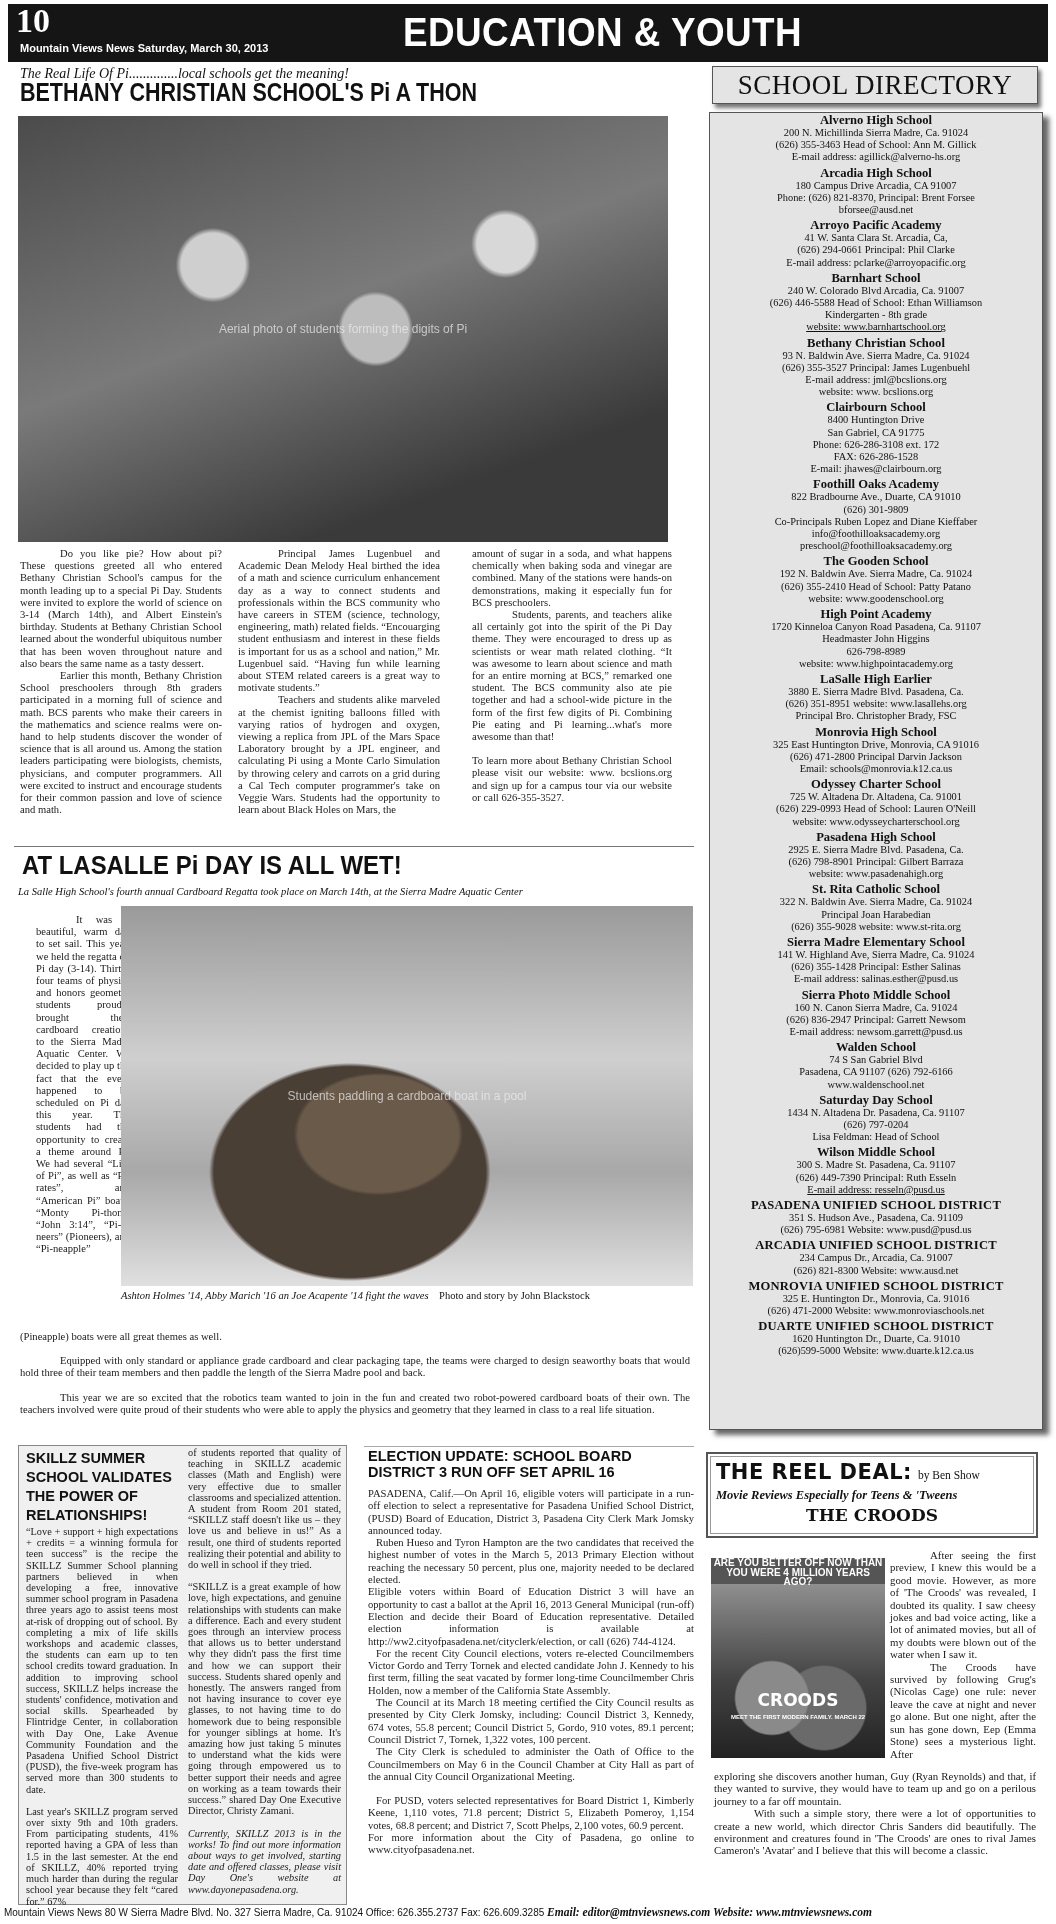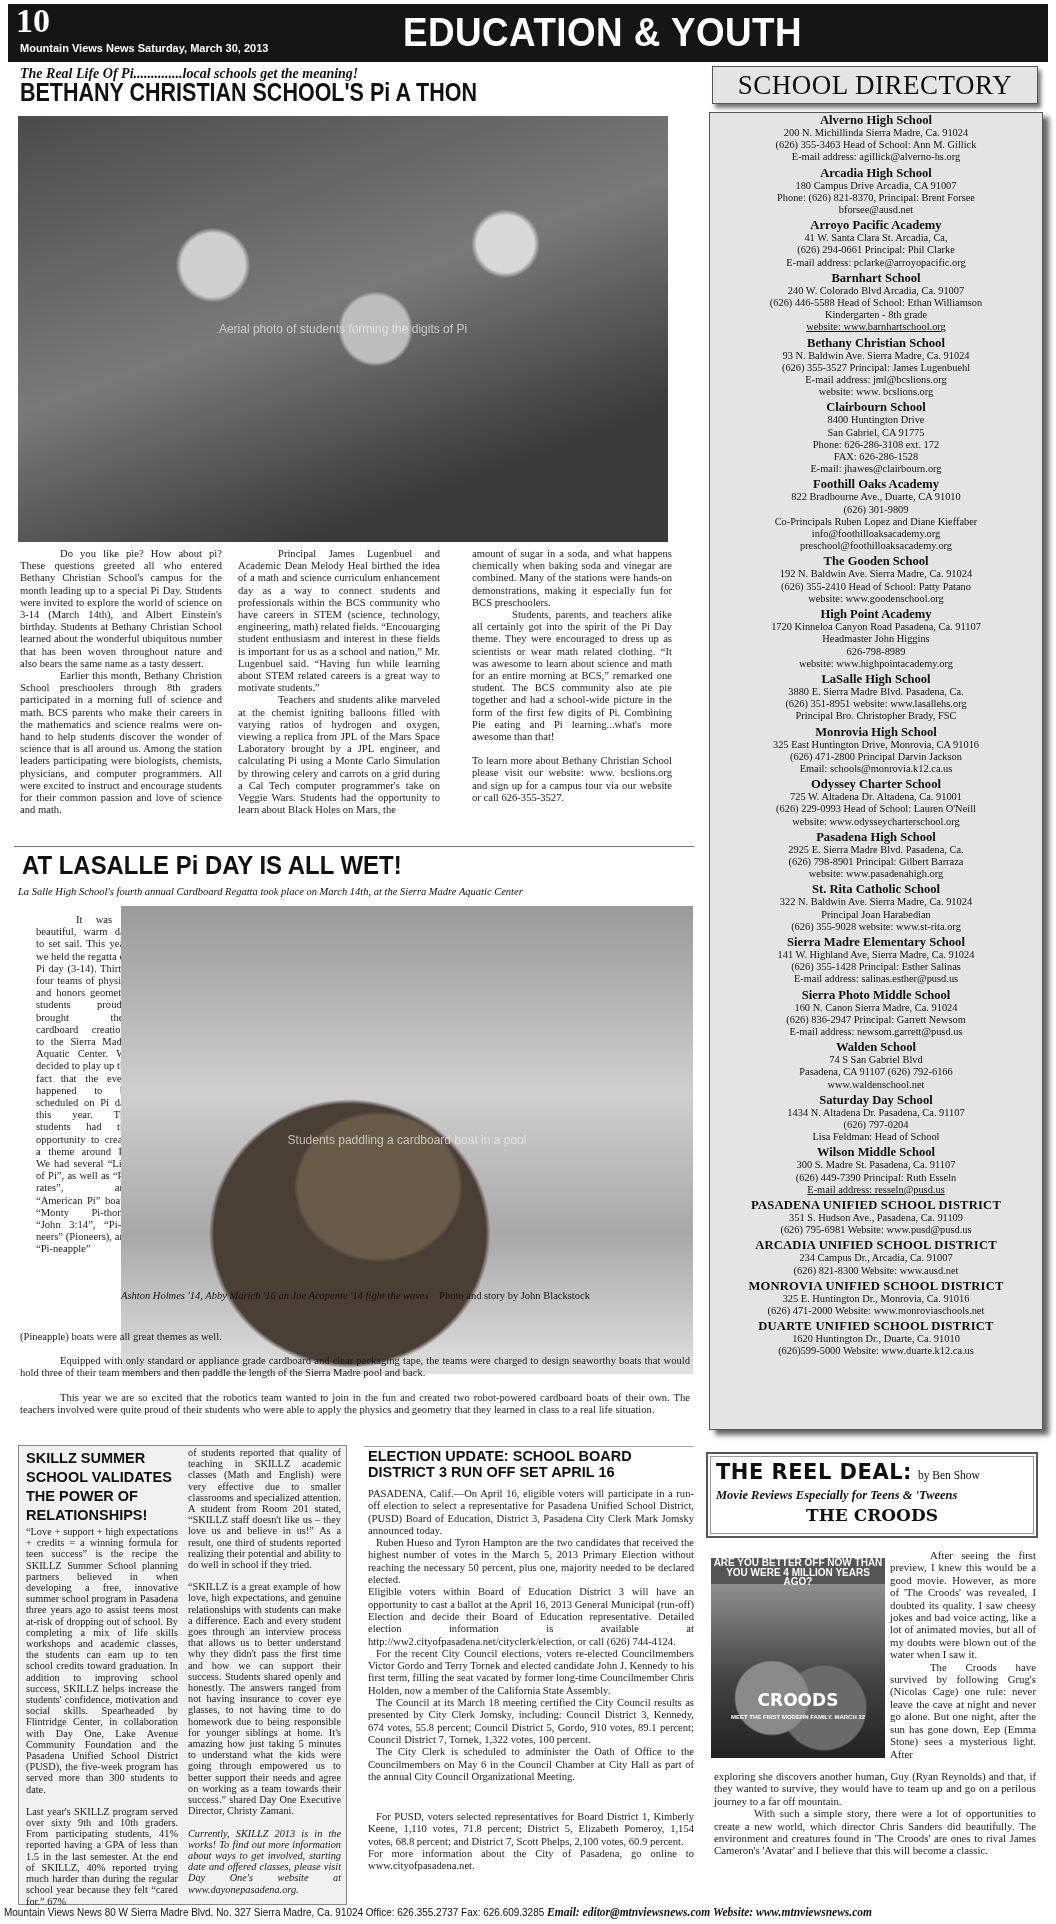--- a/index.html
+++ b/index.html
@@ -4,40 +4,40 @@
 <style>
   * { box-sizing: border-box; margin: 0; padding: 0; }
   html, body { width: 1056px; height: 1924px; background: #ffffff; overflow: hidden; }
   body { position: relative; font-family: "Liberation Serif", serif; color: #111; }
 
   .masthead { position: absolute; left: 8px; top: 4px; width: 1040px; height: 58px; background: #151515; color: #fff; }
   .masthead .pageno { position: absolute; left: 8px; top: -2px; font-family: "Liberation Serif", serif; font-size: 34px; font-weight: bold; }
   .masthead .pub { position: absolute; left: 12px; top: 38px; font-family: "Liberation Sans", sans-serif; font-size: 11px; font-weight: bold; }
   .masthead .section { position: absolute; left: 395px; top: 6px; font-family: "Liberation Sans", sans-serif; font-size: 40px; font-weight: bold; letter-spacing: 0.5px; transform: scaleX(0.92); transform-origin: left; }
 
-  .kicker { position: absolute; left: 20px; top: 66px; font-family: "Liberation Serif", serif; font-style: italic; font-size: 14px; font-weight: bold; }
+  .kicker { position: absolute; left: 20px; top: 66px; font-family: "Liberation Serif", serif; font-style: italic; font-size: 14px; font-weight: normal; }
   .headline1 { position: absolute; left: 20px; top: 78px; font-family: "Liberation Sans", sans-serif; font-weight: bold; font-size: 25px; transform: scaleX(0.86); transform-origin: left; white-space: nowrap; }
 
   .photo { position: absolute; background: linear-gradient(135deg, #6a6a6a, #3c3c3c 40%, #8a8a8a 70%, #4a4a4a); }
   .photo1 { left: 18px; top: 116px; width: 650px; height: 426px; background:
       radial-gradient(circle at 30% 35%, #cfcfcf 0 6%, transparent 7%),
       radial-gradient(circle at 55% 50%, #bdbdbd 0 8%, transparent 9%),
       radial-gradient(circle at 75% 30%, #d8d8d8 0 5%, transparent 6%),
       linear-gradient(160deg, #4b4b4b, #7a7a7a 45%, #3a3a3a 80%); }
   .photo-label { position: absolute; left: 50%; top: 50%; transform: translate(-50%,-50%); color: #eee; font-family: "Liberation Sans", sans-serif; font-size: 12px; opacity: 0.7; }
 
   .body-text { font-family: "Liberation Serif", serif; font-size: 10.6px; line-height: 12.2px; text-align: justify; color: #1a1a1a; }
   .col { position: absolute; }
   .indent { text-indent: 40px; }
 
   .rule { position: absolute; height: 1px; background: #777; }
 
   .headline2 { position: absolute; left: 22px; top: 850px; font-family: "Liberation Sans", sans-serif; font-weight: bold; font-size: 26px; transform: scaleX(0.92); transform-origin: left; white-space: nowrap; }
   .deck2 { position: absolute; left: 18px; top: 886px; font-style: italic; font-size: 10.5px; }
-  .photo2 { left: 121px; top: 906px; width: 572px; height: 468px; background:
+  .photo2 { left: 121px; top: 906px; width: 572px; height: 380px; background:
       radial-gradient(ellipse at 45% 60%, #6a5a4a 0 18%, transparent 19%),
       radial-gradient(ellipse at 40% 70%, #4a3f35 0 28%, transparent 29%),
       linear-gradient(180deg, #9a9a9a, #cfcfcf 40%, #a8a8a8 70%, #e0e0e0); }
   .caption2 { position: absolute; left: 121px; top: 1290px; font-size: 10.5px; white-space: nowrap; }
   .caption2 i { font-style: italic; }
 
   .directory-title { position: absolute; left: 712px; top: 66px; width: 326px; height: 38px; background: #e4e4e4; border: 1px solid #555; box-shadow: 3px 4px 4px #777; text-align: center; font-family: "Liberation Serif", serif; font-size: 27px; line-height: 36px; letter-spacing: 0.5px; transform: none; }
   .directory { position: absolute; left: 709px; top: 112px; width: 334px; height: 1318px; background: #e4e4e4; border: 1px solid #555; box-shadow: 6px 5px 5px #666; text-align: center; padding-top: 1px; }
   .school { margin-bottom: 3px; }
   .school .name { font-family: "Liberation Serif", serif; font-weight: bold; font-size: 12.6px; line-height: 13px; }
@@ -174,21 +174,21 @@
       <div class="line">website: www.goodenschool.org</div>
     </div>
     <div class="school">
       <div class="name">High Point Academy</div>
       <div class="line">1720 Kinneloa Canyon Road  Pasadena, Ca.  91107</div>
       <div class="line">Headmaster John Higgins</div>
       <div class="line">626-798-8989</div>
       <div class="line">website:  www.highpointacademy.org</div>
     </div>
     <div class="school">
-      <div class="name">LaSalle High School</div>
+      <div class="name">LaSalle High Earlier</div>
       <div class="line">3880 E. Sierra Madre Blvd.  Pasadena, Ca.</div>
       <div class="line">(626) 351-8951  website: www.lasallehs.org</div>
       <div class="line">Principal Bro. Christopher Brady, FSC</div>
     </div>
     <div class="school">
       <div class="name">Monrovia High School</div>
       <div class="line">325 East Huntington Drive, Monrovia, CA 91016</div>
       <div class="line">(626) 471-2800  Principal Darvin Jackson</div>
       <div class="line">Email: schools@monrovia.k12.ca.us</div>
     </div>
@@ -276,21 +276,21 @@
 
 <div class="rule" style="left:364px; top:1446px; width:330px; background:#aaa;"></div>
 <div class="election-head">ELECTION UPDATE: SCHOOL BOARD DISTRICT 3 RUN OFF SET APRIL 16</div>
 <div class="col body-text" style="left:368px; top:1488px; width:326px; font-size:10.6px; line-height:12.3px;">
   <p>PASADENA, Calif.—On April 16, eligible voters will participate in a run-off election to select a representative for Pasadena Unified School District, (PUSD) Board of Education, District 3, Pasadena City Clerk Mark Jomsky announced today.</p>
   <p style="text-indent:8px;">Ruben Hueso and Tyron Hampton are the two candidates that received the highest number of votes in the March 5, 2013 Primary Election without reaching the necessary 50 percent, plus one, majority needed to be declared elected.</p>
   <p>Eligible voters within Board of Education District 3 will have an opportunity to cast a ballot at the April 16, 2013 General Municipal (run-off) Election and decide their Board of Education representative. Detailed election information is available at http://ww2.cityofpasadena.net/cityclerk/election, or call (626) 744-4124.</p>
   <p style="text-indent:8px;">For the recent City Council elections, voters re-elected Councilmembers Victor Gordo and Terry Tornek and elected candidate John J. Kennedy to his first term, filling the seat vacated by former long-time Councilmember Chris Holden, now a member of the California State Assembly.</p>
   <p style="text-indent:8px;">The Council at its March 18 meeting certified the City Council results as presented by City Clerk Jomsky, including: Council District 3, Kennedy, 674 votes, 55.8 percent; Council District 5, Gordo, 910 votes, 89.1 percent; Council District 7, Tornek, 1,322 votes, 100 percent.</p>
   <p style="text-indent:8px;">The City Clerk is scheduled to administer the Oath of Office to the Councilmembers on May 6 in the Council Chamber at City Hall as part of the annual City Council Organizational Meeting.</p>
-  <p style="text-indent:8px; margin-top:28px;">For PUSD, voters selected representatives for Board District 1, Kimberly Keene, 1,110 votes, 71.8 percent; District 5, Elizabeth Pomeroy, 1,154 votes, 68.8 percent; and District 7, Scott Phelps, 2,100 votes, 60.9 percent.</p>
+  <p style="text-indent:8px; margin-top:12px;">For PUSD, voters selected representatives for Board District 1, Kimberly Keene, 1,110 votes, 71.8 percent; District 5, Elizabeth Pomeroy, 1,154 votes, 68.8 percent; and District 7, Scott Phelps, 2,100 votes, 60.9 percent.</p>
   <p>For more information about the City of Pasadena, go online to www.cityofpasadena.net.</p>
 </div>
 
 <div class="reel-box"></div>
 <div class="reel-title">
   <span>THE REEL DEAL:</span><span class="reel-by">by Ben Show</span>
 </div>
 <div class="reel-sub">Movie Reviews Especially for Teens &amp; 'Tweens</div>
 <div class="reel-movie">THE CROODS</div>
 

